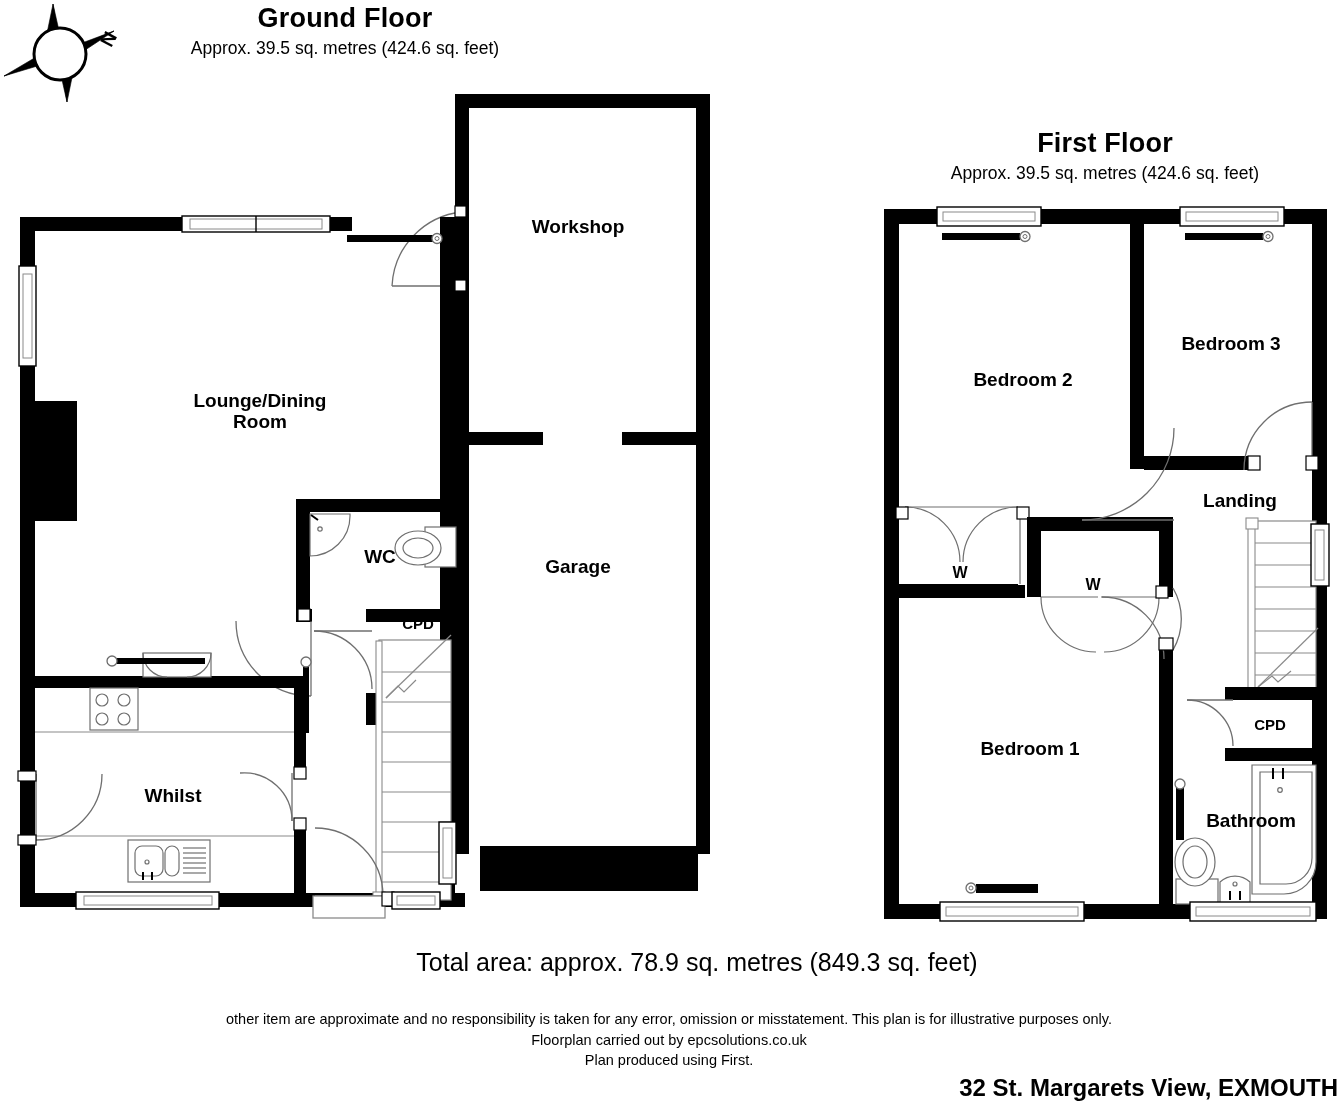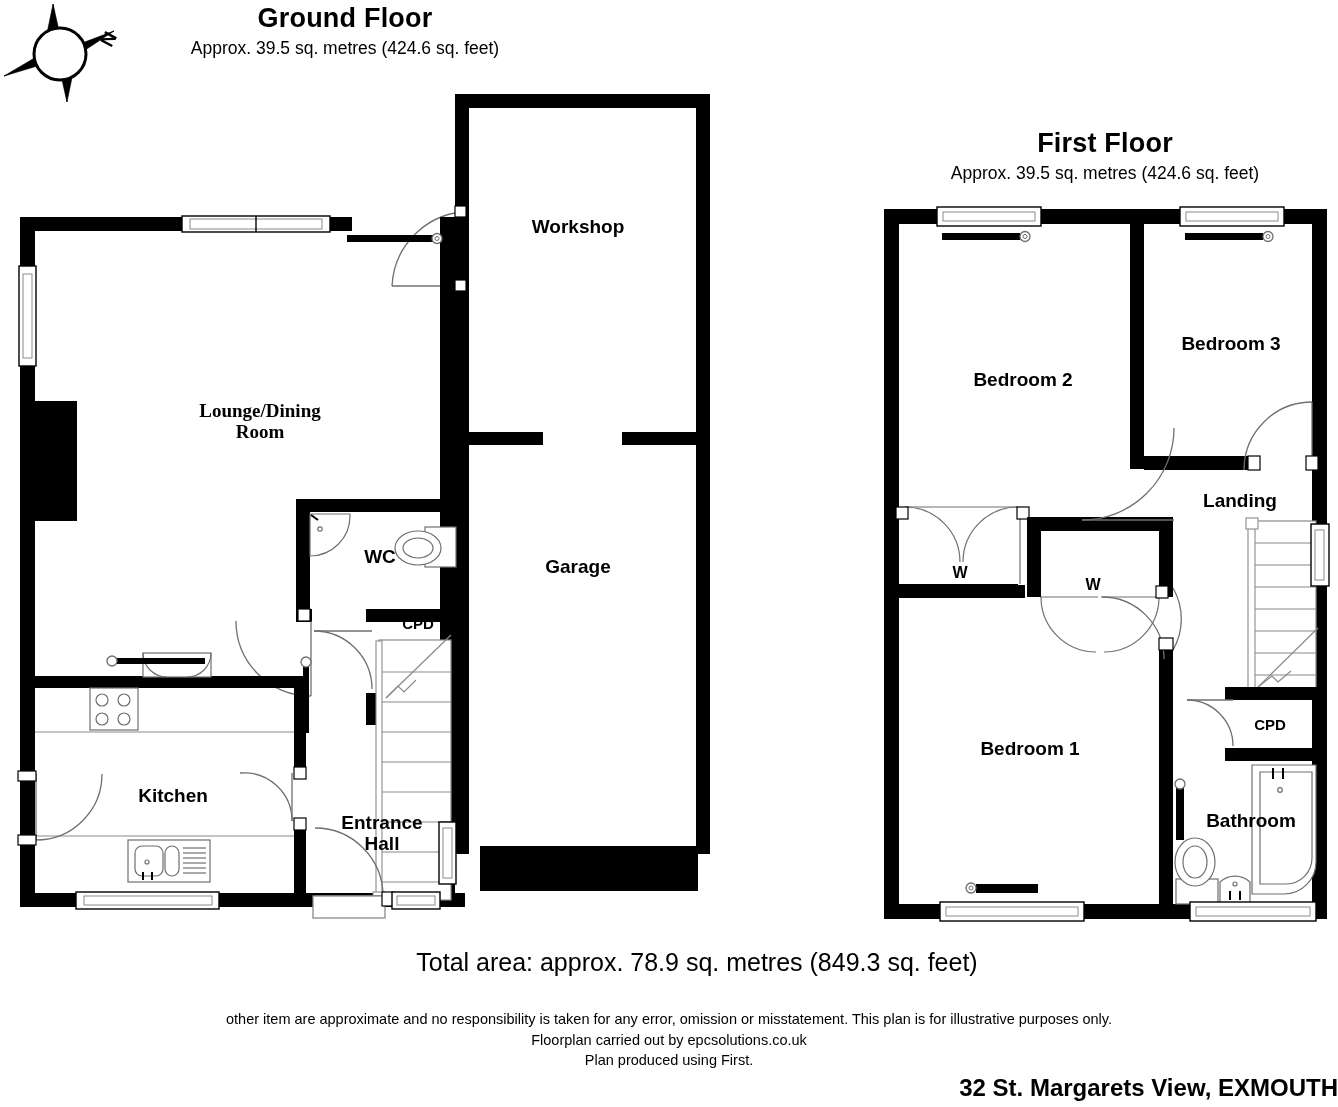--- a/index.html
+++ b/index.html
@@ -257,25 +257,23 @@
         <rect x="397" y="816" width="38" height="9" fill="#fff" stroke="#8a8a8a" stroke-width="1"></rect>
       </g>
 
       <g>
         <rect x="439" y="742" width="17" height="62" fill="#fff" stroke="#000" stroke-width="1.4"></rect>
         <rect x="443" y="748" width="9" height="50" fill="#fff" stroke="#8a8a8a" stroke-width="1"></rect>
       </g>
     </svg>
   </div>
 
-  <div class="abs room-label" style="left:135px;top:400px;width:250px;font-family:Liberation Serif, serif;">Lounge/Dining
+  <div class="abs room-label" style="left:135px;top:390px;width:250px;">Lounge/Dining
 Room</div>
-  <div class="abs room-label" style="left:60px;top:785px;width:226px;">Kitchen</div>
-  <div class="abs room-label" style="left:306px;top:812px;width:152px;">Entrance
-Hall</div>
+  <div class="abs room-label" style="left:60px;top:785px;width:226px;">Whilst</div>
   <div class="abs room-label" style="left:330px;top:546px;width:100px;">WC</div>
   <div class="abs room-label xs" style="left:380px;top:616px;width:76px;">CPD</div>
   <div class="abs room-label" style="left:465px;top:216px;width:226px;">Workshop</div>
   <div class="abs room-label" style="left:465px;top:556px;width:226px;">Garage</div>
 
   <div class="abs" style="left:860px;top:190px;width:478px;height:740px;">
     <svg width="478" height="740" viewBox="0 0 478 740">
 
       <g>
         <rect x="24" y="19" width="443" height="15" fill="#000"></rect>

